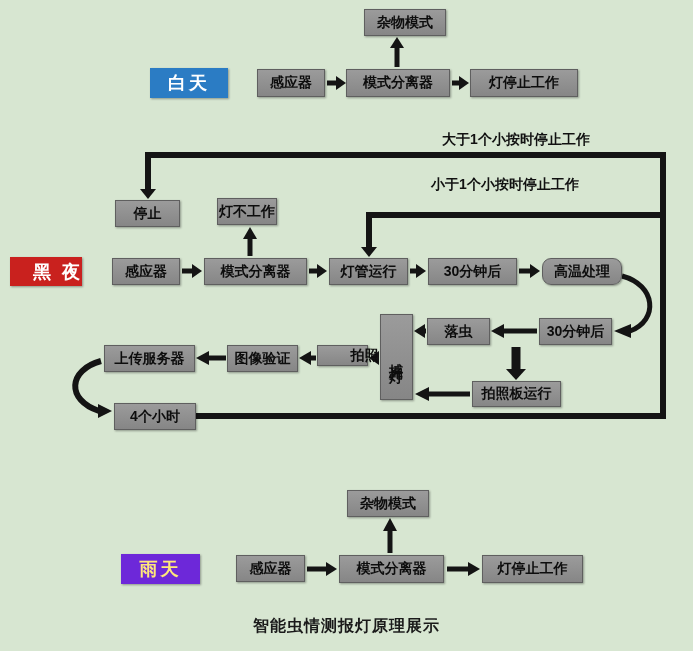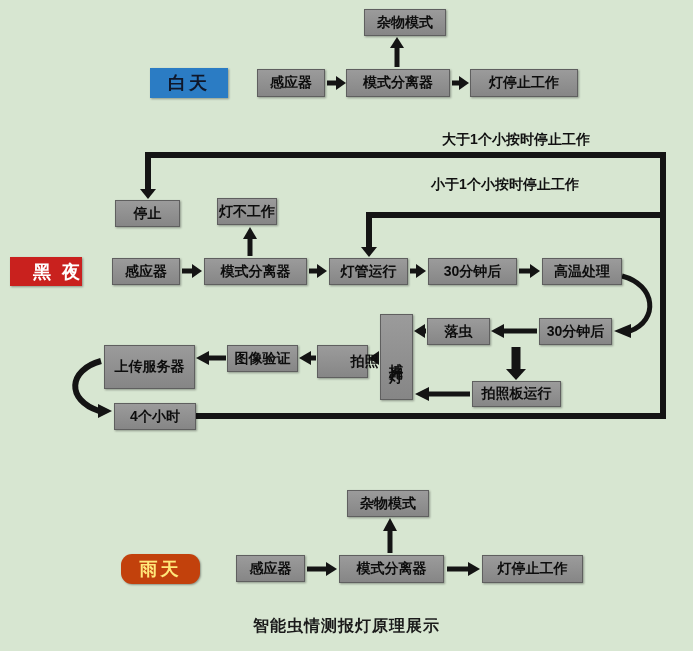--- a/index.html
+++ b/index.html
@@ -40,23 +40,23 @@
     letter-spacing:4px;
   }
   .label-box{
     position:absolute;
     box-sizing:border-box;
     display:flex;align-items:center;justify-content:center;
     font-size:18px;font-weight:bold;letter-spacing:3px;
     box-shadow:1px 1px 2px rgba(0,0,0,0.35);
     white-space:nowrap;
   }
-  .label-day{background:#2b7cc4;color:#0f172a;}
+  .label-day{background:#2b7cc4;color:#ffffff;}
   .label-night{background:#c9211e;color:#ffffff;}
-  .label-rain{background:#c2410c;color:#ffe87a;border-radius:11px;}
+  .label-rain{background:#6d28d9;color:#ffe87a;}
   .note{
     position:absolute;
     font-size:14px;font-weight:bold;color:#111;
     text-align:center;white-space:nowrap;margin-left:30px;
   }
   .caption{
     position:absolute;left:0;right:0;top:616px;
     text-align:center;
     font-family:"Liberation Serif","DejaVu Serif",serif;
     font-size:16px;color:#1a1a1a;font-weight:bold;
@@ -172,29 +172,29 @@
   <div class="note" style="left:398px;top:131px;width:176px;">大于1个小按时停止工作</div>
   <div class="box" style="left:115px;top:200px;width:65px;height:27px;font-family:Liberation Mono, monospace;">停止</div>
   <div class="box" style="left:217px;top:198px;width:60px;height:27px;">灯不工作</div>
   <div class="note" style="left:392px;top:176px;width:166px;">小于1个小按时停止工作</div>
 
   <div class="label-box label-night" style="left:10px;top:257px;width:72px;height:29px;padding-left:24px;">黑 夜</div>
   <div class="box" style="left:112px;top:258px;width:68px;height:27px;">感应器</div>
   <div class="box" style="left:204px;top:258px;width:103px;height:27px;">模式分离器</div>
   <div class="box" style="left:329px;top:258px;width:79px;height:27px;">灯管运行</div>
   <div class="box" style="left:428px;top:258px;width:89px;height:27px;">30分钟后</div>
-  <div class="box" style="left:542px;top:258px;width:80px;height:27px;">高温处理</div>
+  <div class="box" style="left:542px;top:258px;width:80px;height:27px;border-radius:9px;">高温处理</div>
 
   <div class="box" style="left:539px;top:318px;width:73px;height:27px;">30分钟后</div>
   <div class="box" style="left:427px;top:318px;width:63px;height:27px;">落虫</div>
   <div class="box vbox" style="left:380px;top:314px;width:33px;height:86px;">捕光灯</div>
 
-  <div class="box" style="left:317px;top:345px;width:51px;height:33px;padding-left:44px;">拍照</div>
+  <div class="box" style="left:317px;top:345px;width:51px;height:21px;padding-left:44px;">拍照</div>
   <div class="box" style="left:227px;top:345px;width:71px;height:27px;">图像验证</div>
-  <div class="box" style="left:104px;top:345px;width:91px;height:44px;">上传服务器</div>
+  <div class="box" style="left:104px;top:345px;width:91px;height:27px;">上传服务器</div>
   <div class="box" style="left:114px;top:403px;width:82px;height:27px;">4个小时</div>
   <div class="box" style="left:472px;top:381px;width:89px;height:26px;">拍照板运行</div>
 
   <div class="box" style="left:347px;top:490px;width:82px;height:27px;">杂物模式</div>
   <div class="label-box label-rain" style="left:121px;top:554px;width:79px;height:30px;">雨天</div>
   <div class="box" style="left:236px;top:555px;width:69px;height:27px;">感应器</div>
   <div class="box" style="left:339px;top:555px;width:105px;height:28px;">模式分离器</div>
   <div class="box" style="left:482px;top:555px;width:101px;height:28px;">灯停止工作</div>
 
   <div class="caption">智能虫情测报灯原理展示</div>

